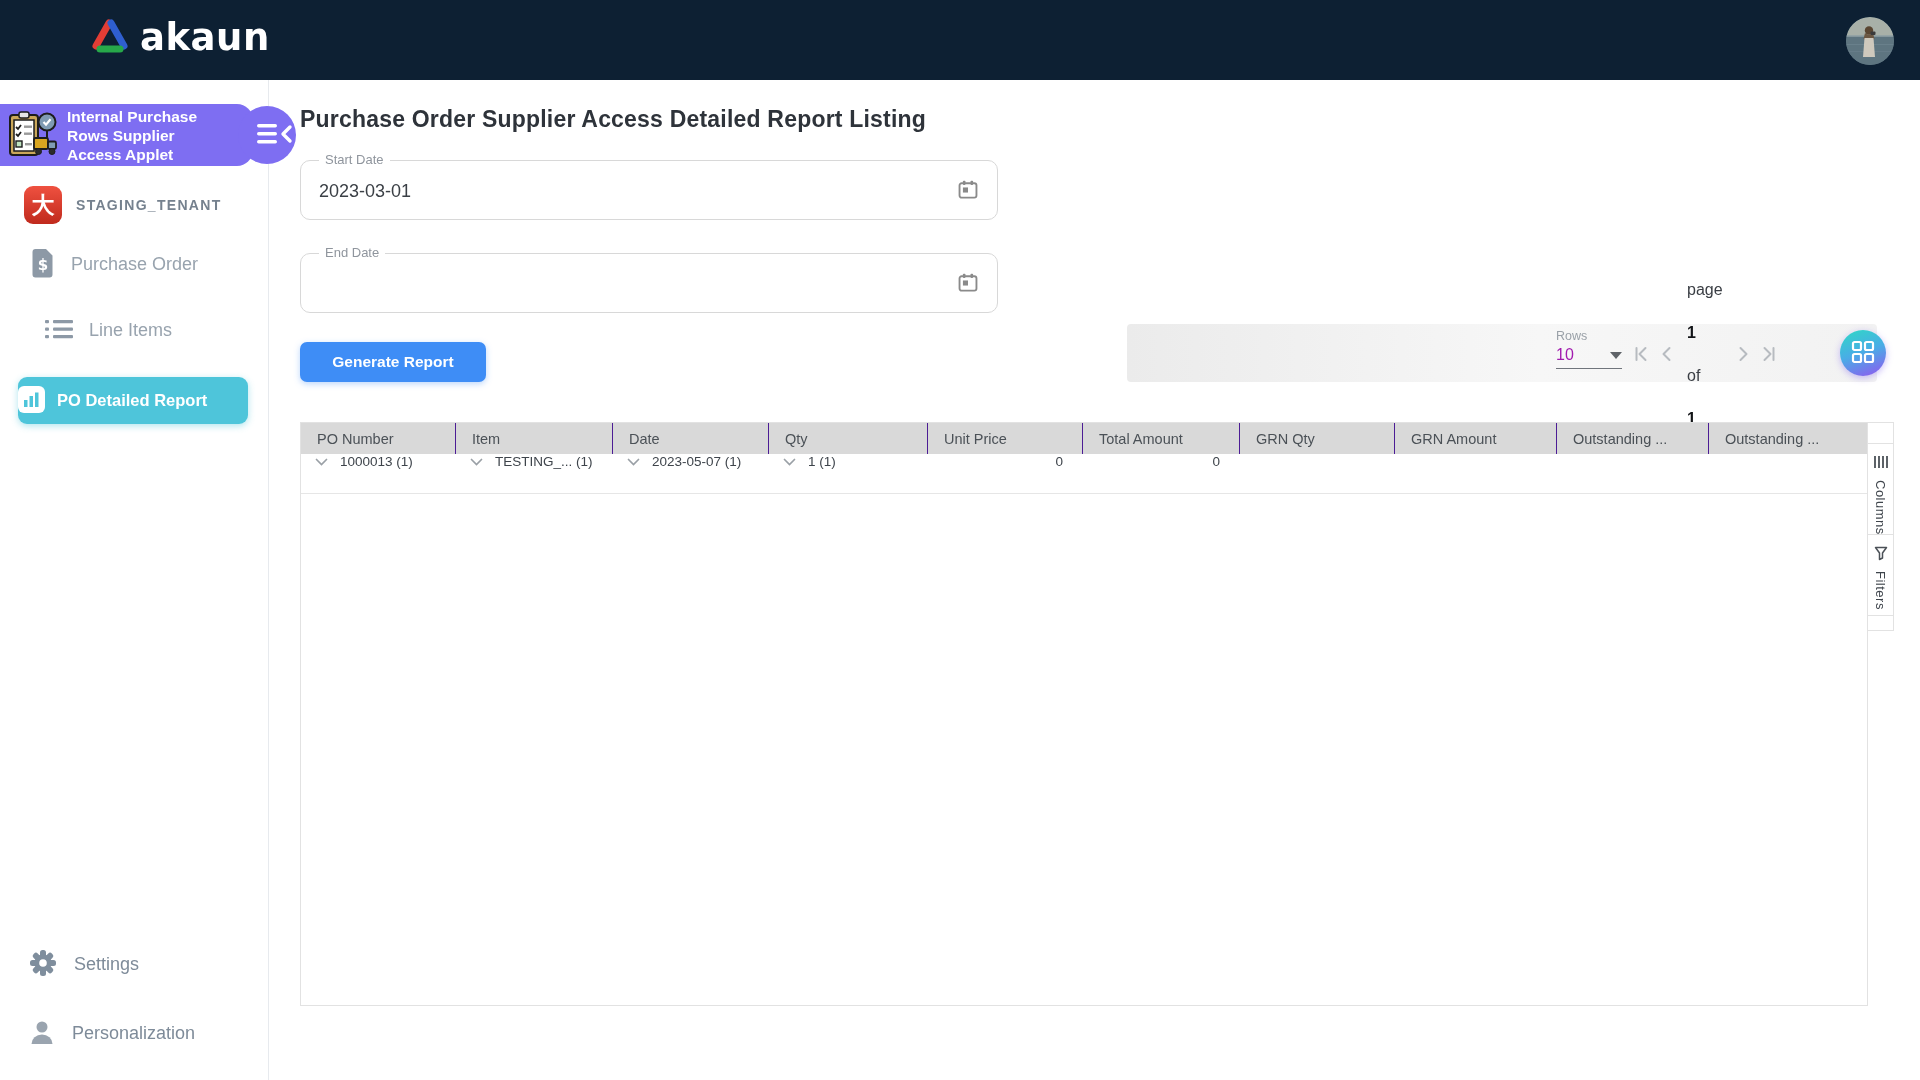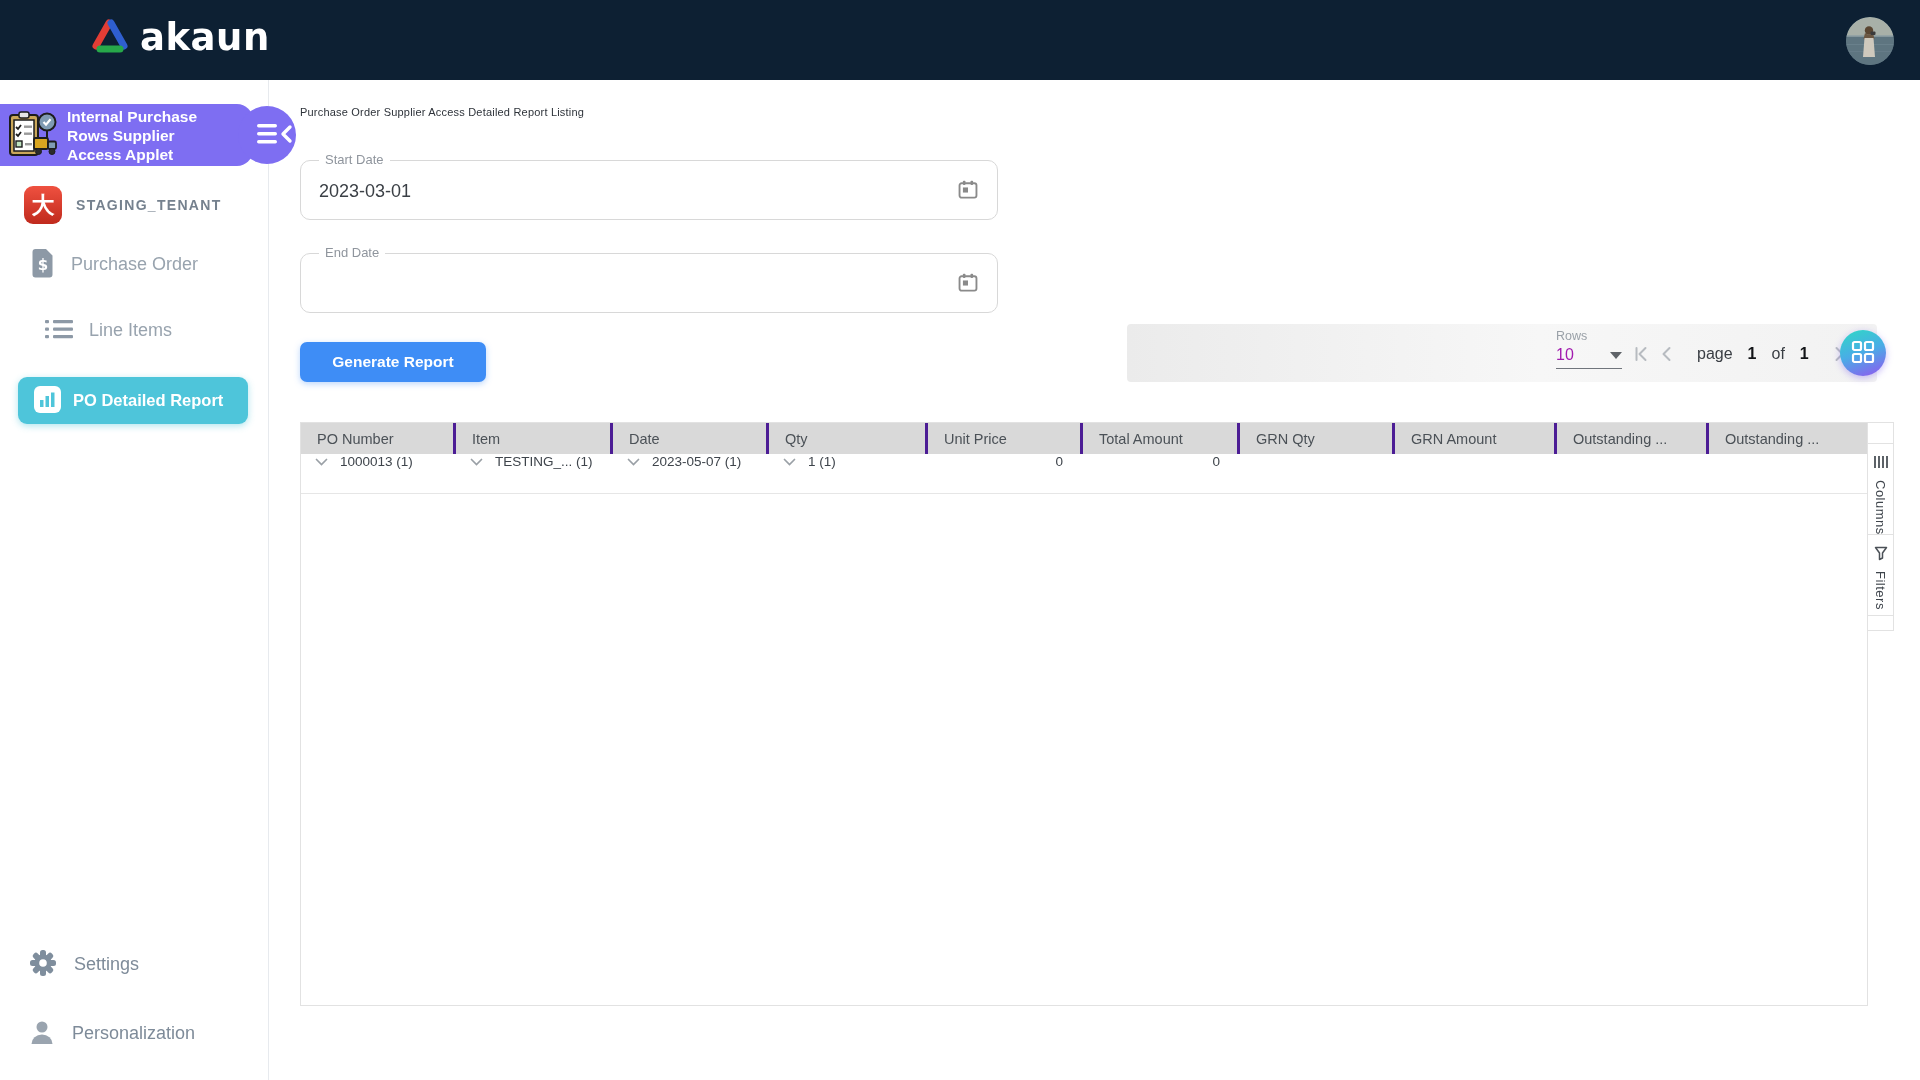--- a/index.html
+++ b/index.html
@@ -23,33 +23,33 @@
   .applet-title{margin-left:8px;color:#fff;font-size:15.5px;font-weight:600;line-height:19px;}
   .collapse-knob{position:absolute;left:238px;top:26px;width:58px;height:58px;border-radius:50%;
                  background:#7e6ef2;border:none;cursor:pointer;z-index:3;display:flex;
                  align-items:center;justify-content:center;padding:0 0 0 16px;}
   .nav-item{position:absolute;display:flex;align-items:center;background:none;border:none;
             cursor:pointer;padding:0;font-family:inherit;}
   .nav-staging{left:24px;top:106px;}
   .nav-po{left:31px;top:168px;}
   .nav-li{left:45px;top:238px;}
   .nav-active{left:18px;top:297px;width:230px;height:47px;background:#4ec5da;border-radius:9px;
-              padding-left:16px;box-shadow:0 2px 7px rgba(78,197,218,.45);}
+              box-shadow:0 2px 7px rgba(78,197,218,.45);}
   .nav-settings{left:28px;top:868px;}
   .nav-pers{left:28px;top:938px;}
   .tenant-icon{width:38px;height:38px;border-radius:9px;display:flex;align-items:center;
                justify-content:center;background:linear-gradient(180deg,#ef5140,#c02a1d);
                color:#fff;font-size:23px;font-weight:700;font-family:"DejaVu Sans",sans-serif;}
   .staging-label{margin-left:14px;font-size:14px;font-weight:700;color:#75818e;letter-spacing:1.3px;}
   .nav-label{margin-left:16px;font-size:18px;color:#98a3ae;}
   .active-label{margin-left:12px;font-size:16.5px;font-weight:600;color:#fff;}
   .footer-label{margin-left:16px;font-size:18px;color:#7e8b99;}
 
   
-  .page-title{position:absolute;left:300px;top:106px;margin:0;font-size:11px;font-weight:400;
+  .page-title{position:absolute;left:300px;top:106px;margin:0;font-size:23px;font-weight:700;
               color:#2e333a;letter-spacing:.2px;}
   .field{position:absolute;left:300px;width:698px;height:60px;border:1px solid #d8d8d8;
          border-radius:10px;background:#fff;box-sizing:border-box;}
   .field-start{top:160px;} .field-end{top:253px;}
   .field-label{position:absolute;left:18px;top:-9px;background:#fff;padding:0 6px;
                font-size:13px;color:#8f959d;}
   .field-input{position:absolute;left:16px;top:0;width:640px;height:100%;border:none;outline:none;
                font-size:18px;color:#3a3f45;font-family:inherit;background:transparent;}
   .cal-btn{position:absolute;right:12px;top:50%;transform:translateY(-50%);width:34px;height:34px;
            background:none;border:none;cursor:pointer;display:flex;align-items:center;justify-content:center;}
@@ -62,33 +62,33 @@
          background:linear-gradient(90deg,#ebebeb 0%,#f7f7f7 55%,#f2f2f2 100%);}
   .rows{position:absolute;left:1556px;top:329px;}
   .rows-label{font-size:12.5px;color:#9aa1a8;}
   .rows-control{width:66px;margin-top:3px;border-bottom:1px solid #70757c;display:flex;
                 justify-content:space-between;align-items:center;padding-bottom:4px;cursor:pointer;}
   .rows-value{font-size:16px;color:#a21caf;}
   .caret{width:0;height:0;border-left:6px solid transparent;border-right:6px solid transparent;
          border-top:7px solid #5f6368;}
   .pager{position:absolute;left:1630px;top:340px;height:28px;display:flex;align-items:center;gap:4px;}
   .pg-btn{background:none;border:none;padding:2px;cursor:pointer;display:flex;align-items:center;}
-  .page-text{display:flex;gap:15px;font-size:16px;color:#3a3e44;margin:0 15px;align-items:baseline;}
+  .page-text{display:flex;gap:25px;font-size:16px;color:#3a3e44;margin:0 5px;align-items:baseline;flex-direction:column;}
   .pg-bold{font-weight:700;color:#121417;}
   .grid-btn{position:absolute;left:1840px;top:330px;width:46px;height:46px;border-radius:50%;
             border:none;cursor:pointer;display:flex;align-items:center;justify-content:center;
             background:linear-gradient(160deg,#2fd9c5 0%,#49ade6 48%,#9255f0 100%);
             box-shadow:0 2px 7px rgba(120,90,240,.4);}
 
   
   .table-wrap{position:absolute;left:300px;top:422px;width:1568px;height:584px;background:#fff;
               border:1px solid #e2e2e2;box-sizing:border-box;}
   .thead{display:flex;height:31px;background:#d9d9d9;}
   .th{display:flex;align-items:center;padding-left:16px;font-size:14.5px;color:#4b5157;
-      border-right:3px solid #4c1d95;box-sizing:border-box;cursor:pointer;white-space:nowrap;
+      border-right:1px solid #4c1d95;box-sizing:border-box;cursor:pointer;white-space:nowrap;
       overflow:hidden;}
   .th:last-child{border-right:none;}
   .c0{width:155px}.c1{width:157px}.c2{width:156px}.c3{width:159px}.c4{width:155px}
   .c5{width:157px}.c6{width:155px}.c7{width:162px}.c8{width:152px}.c9{width:156px}
   .trow{display:flex;height:39px;border-bottom:1px solid #e6e6e6;background:#fff;cursor:pointer;}
   .td{display:flex;align-items:flex-start;padding-left:14px;font-size:13.5px;color:#3e444b;
       box-sizing:border-box;gap:12px;white-space:nowrap;overflow:hidden;}
   .td.num{justify-content:flex-end;padding-right:20px;gap:0;}
 
   

